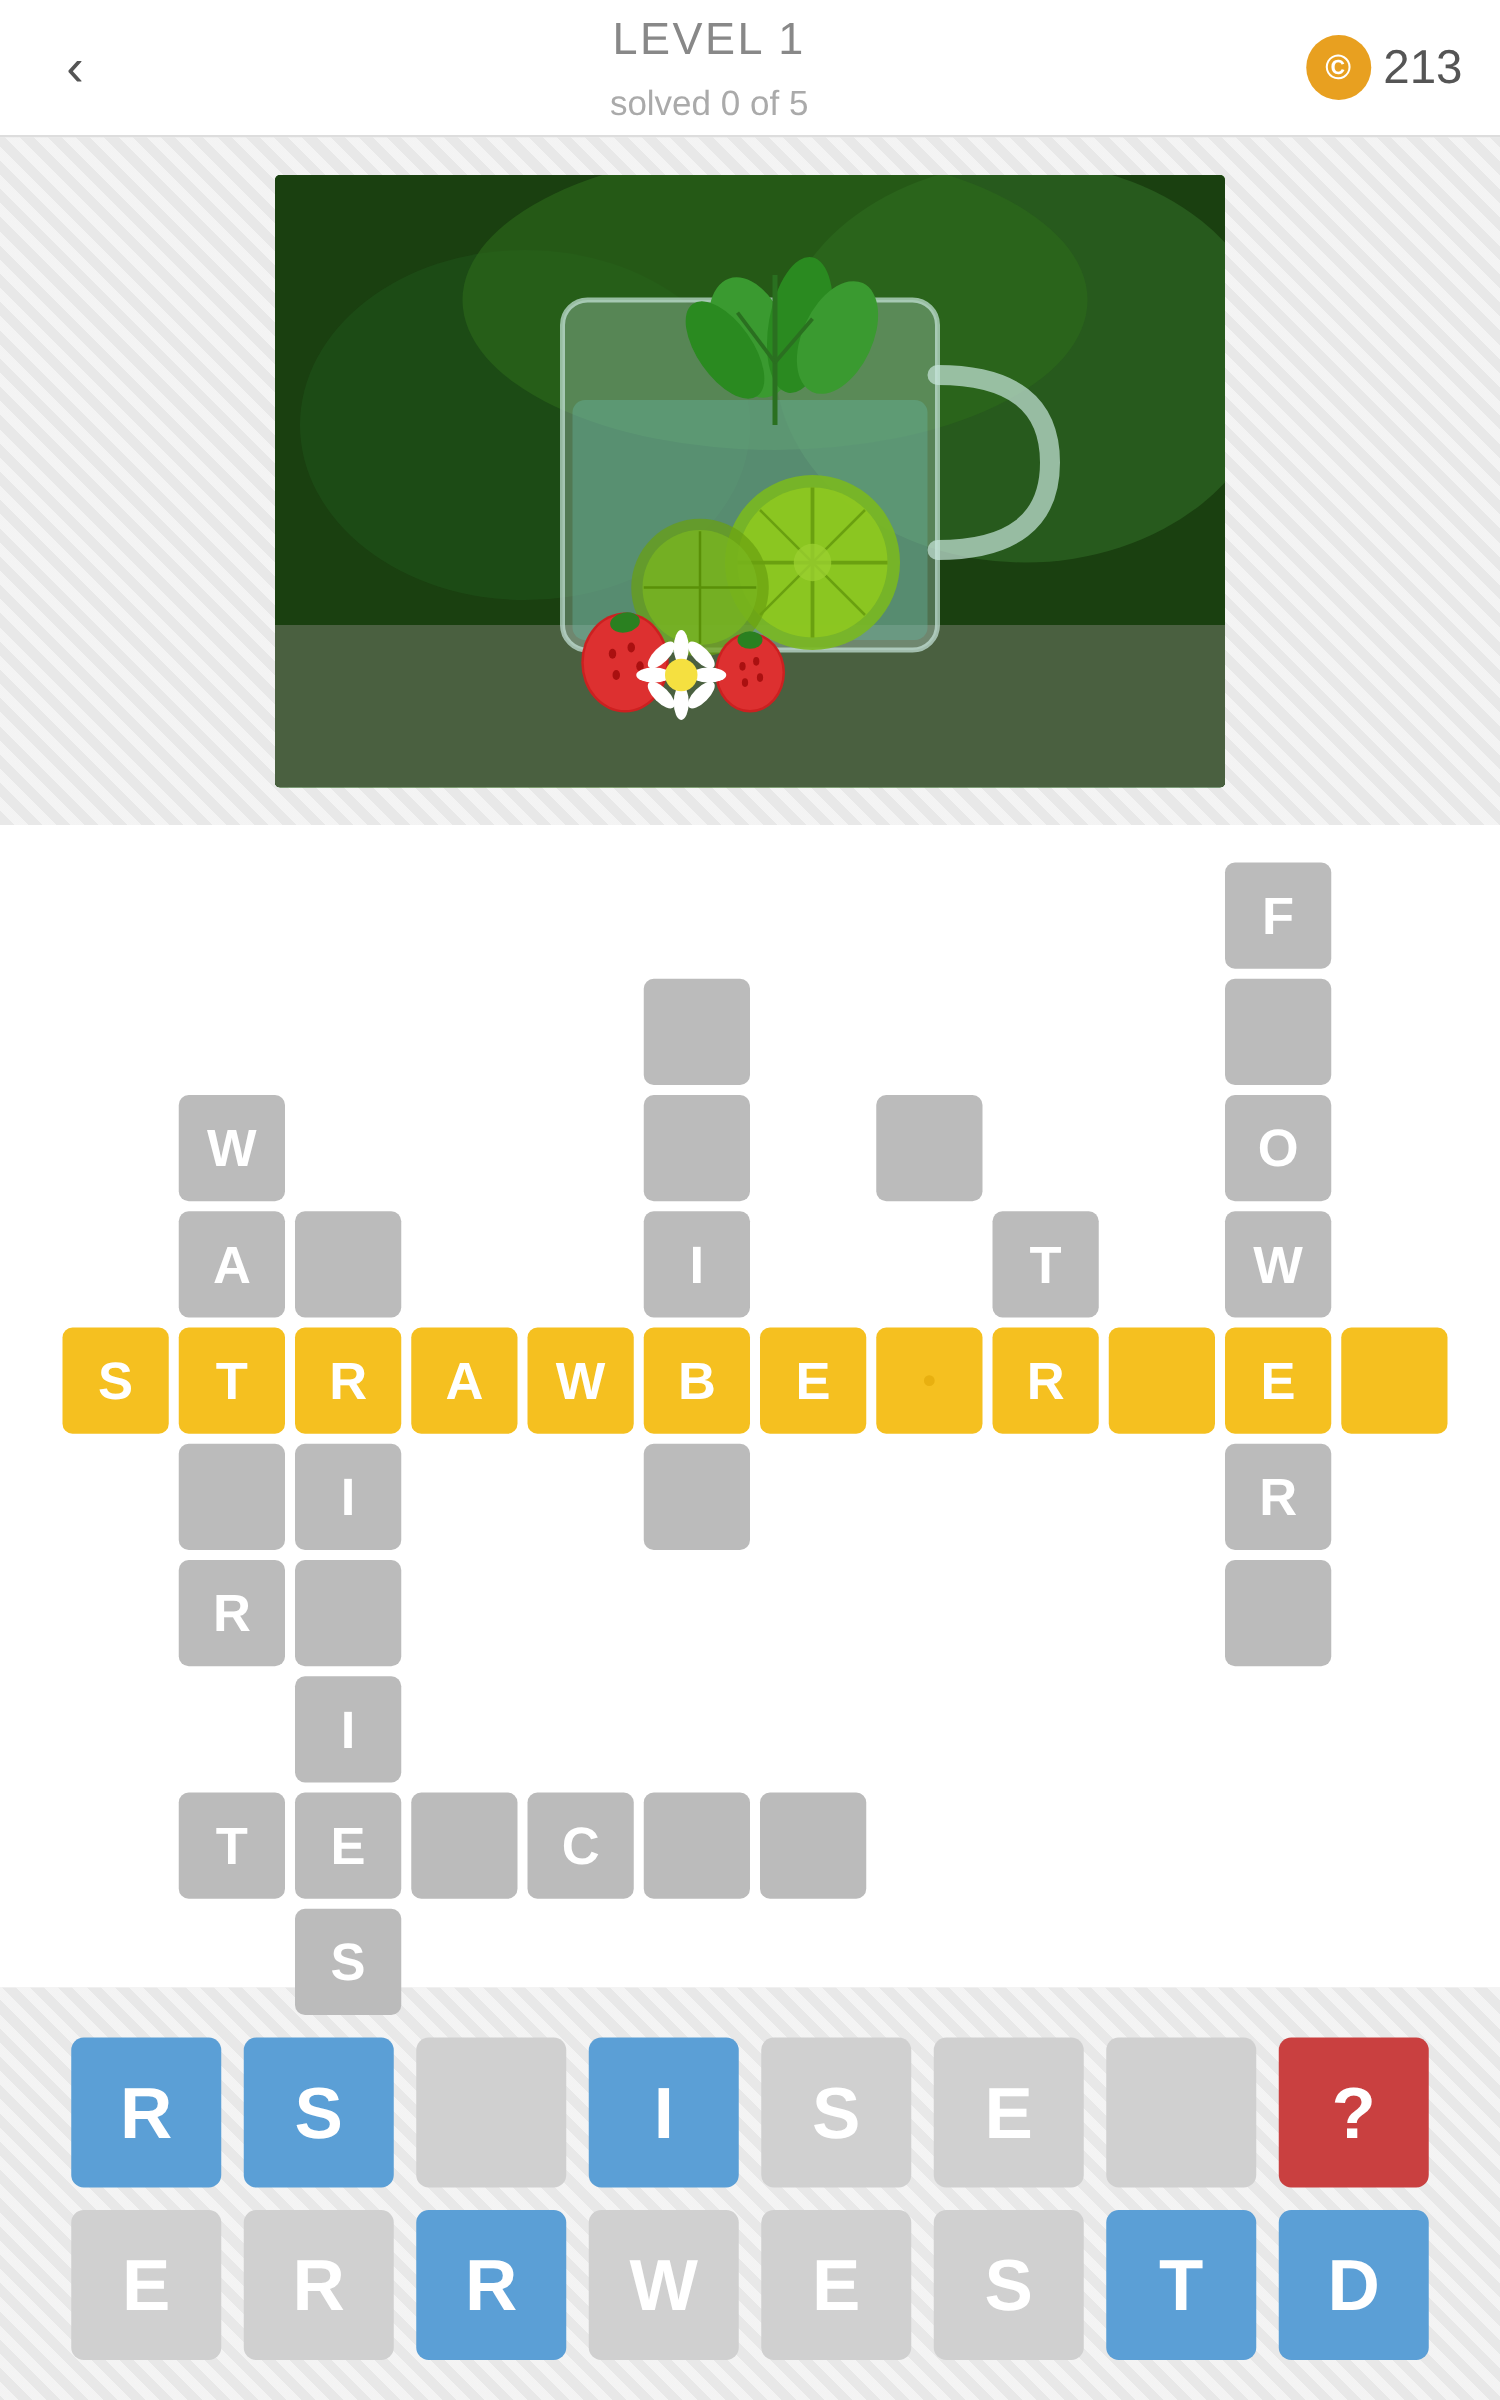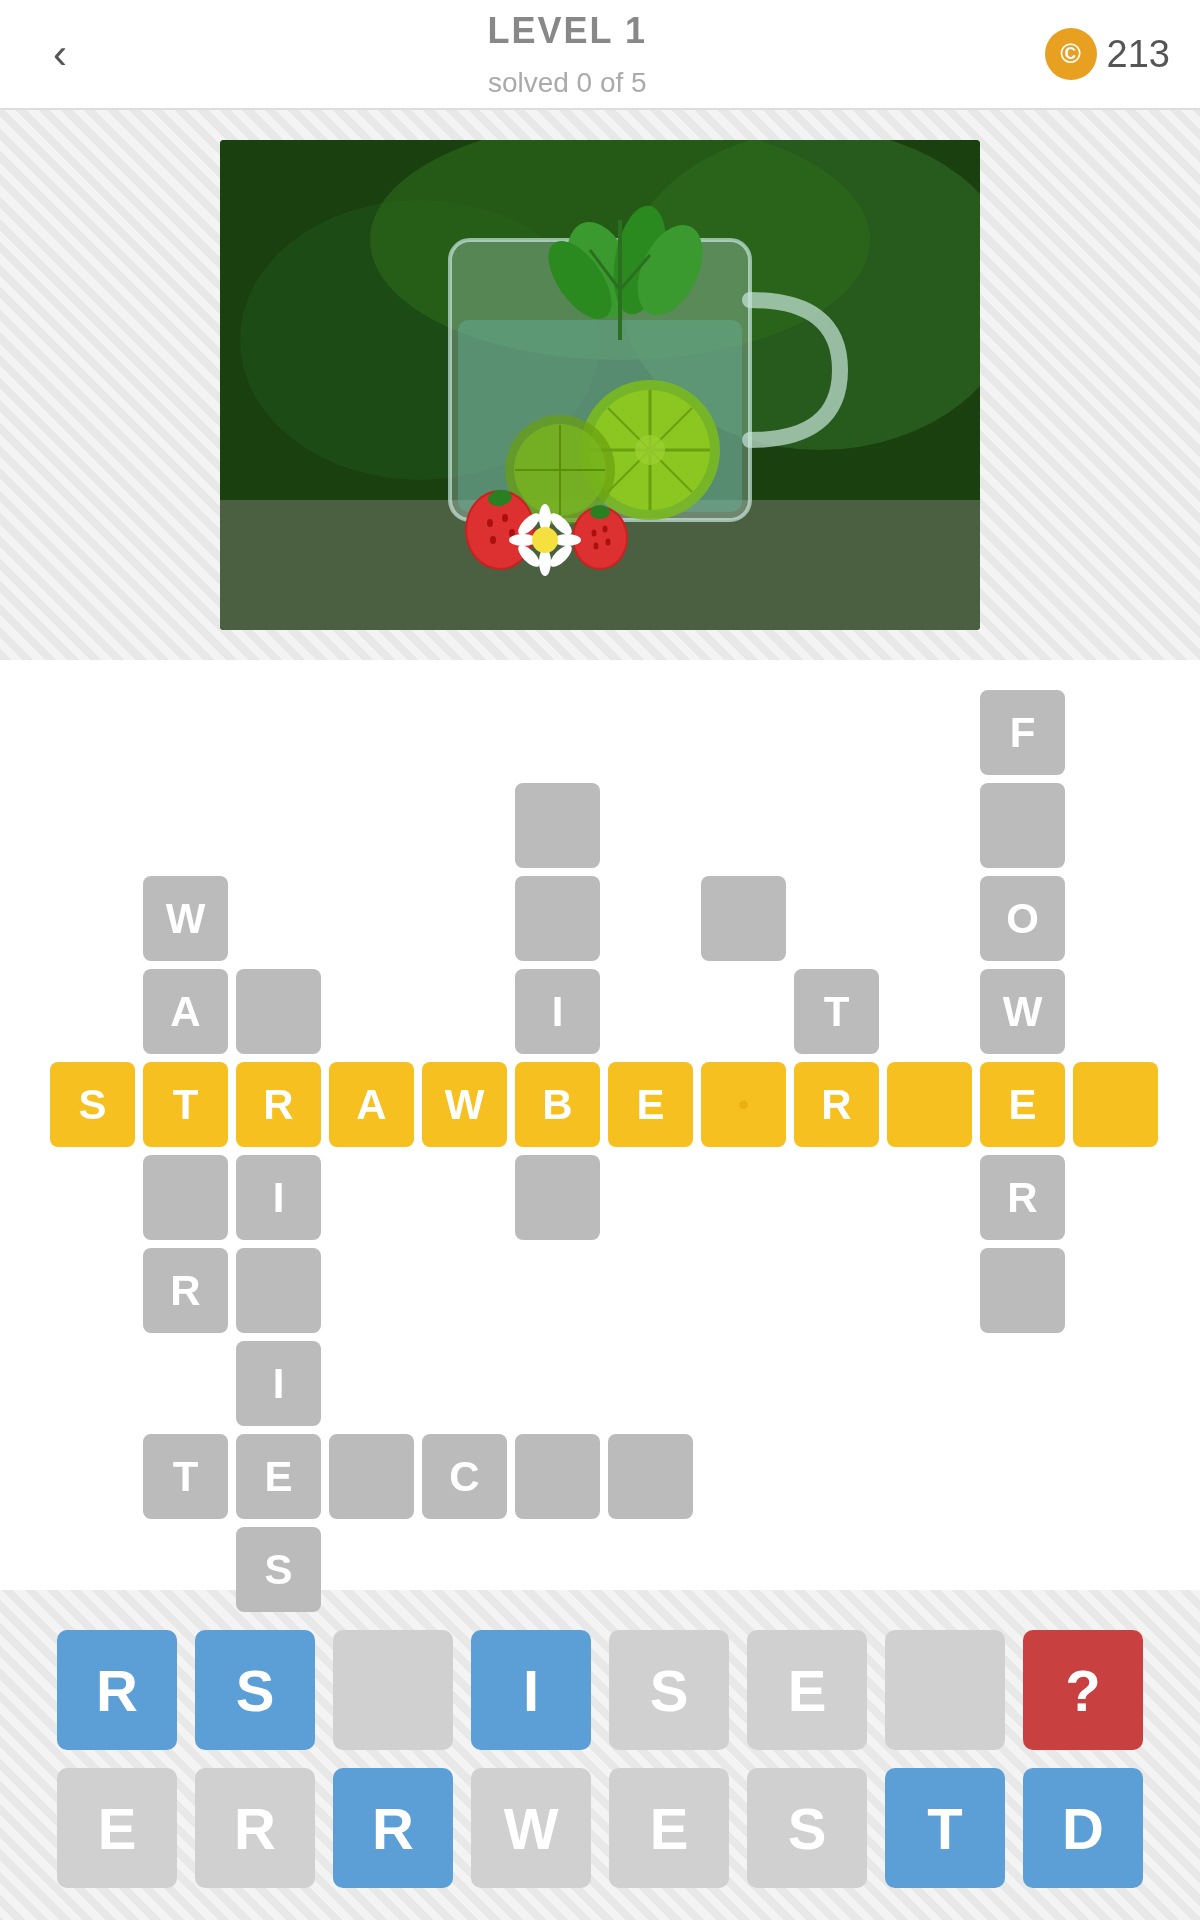--- a/index.html
+++ b/index.html
@@ -33,21 +33,21 @@
     #back-arrow {
       font-size: 42px;
       color: #555;
     }
     #level-info {
       text-align: center;
     }
     #level-title {
       font-size: 36px;
       color: #888;
-      font-weight: bold;
+      font-weight: normal;
       letter-spacing: 2px;
     }
     #level-solved {
       font-size: 28px;
       color: #aaa;
       margin-top: 15px;
     }
     #coins-area {
       display: flex;
       align-items: center;

